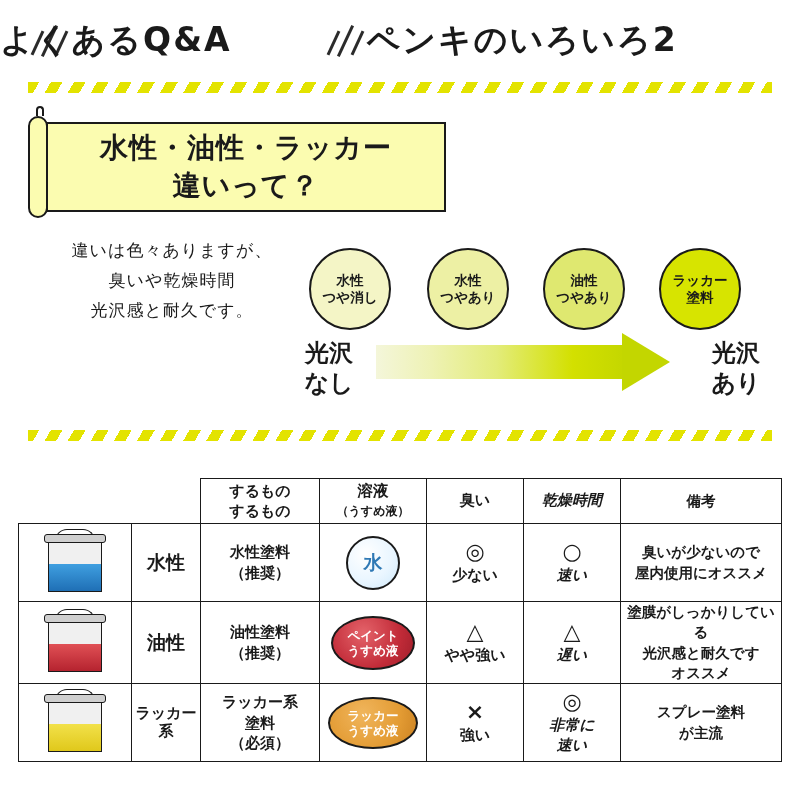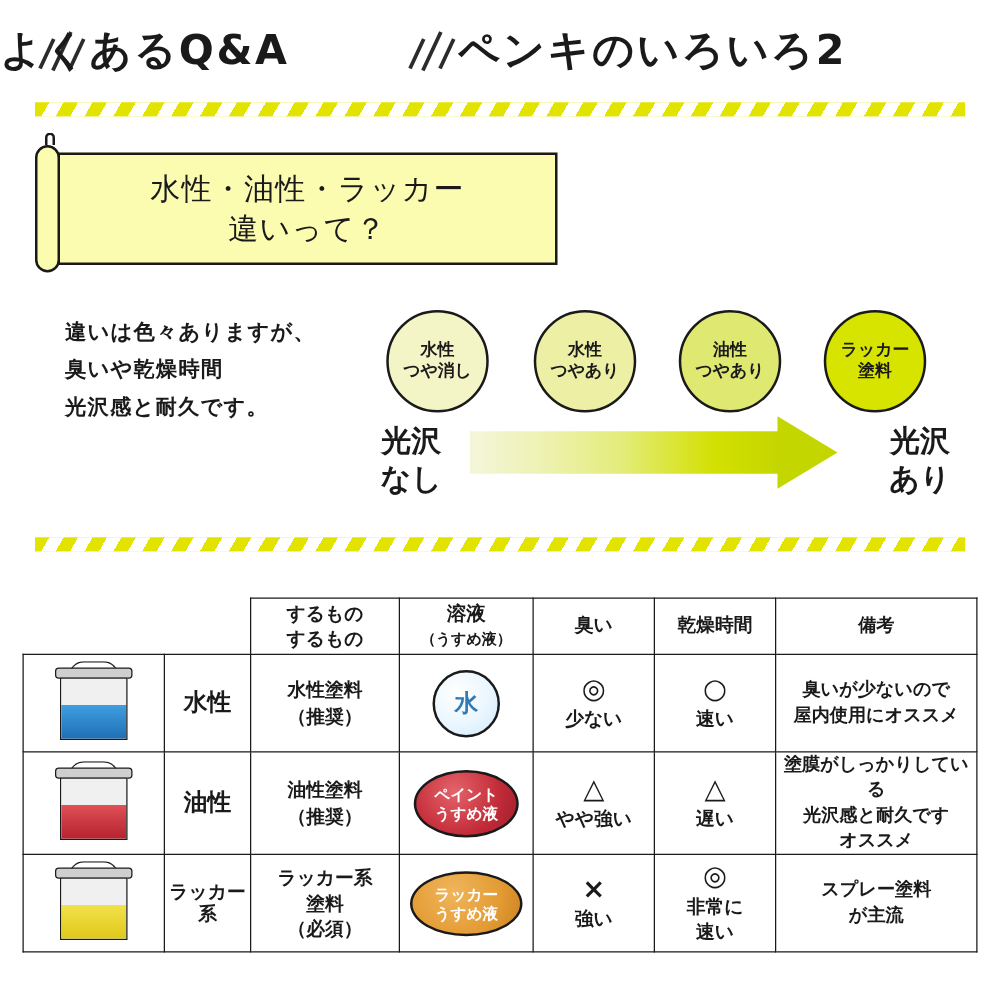--- a/index.html
+++ b/index.html
@@ -48,38 +48,38 @@
   .stripe.mid{top:430px;}
 
   
   .scroll-wrap{position:absolute;left:28px;top:122px;width:420px;height:92px;}
   .scroll-box{
     position:absolute;left:18px;top:0;width:400px;height:90px;
     background:#fbfcb0;border:2px solid #1a1a1a;box-sizing:border-box;
     display:flex;align-items:center;justify-content:center;
   }
   .scroll-text{
-    text-align:center;font-size:24px;font-weight:normal;line-height:1.35;
+    text-align:center;font-size:28px;font-weight:bold;line-height:1.35;
     letter-spacing:1px;
   }
   .scroll-rod{
     position:absolute;left:0;top:-6px;width:20px;height:102px;
     background:#fbfcb0;border:2px solid #1a1a1a;border-radius:10px;
     box-sizing:border-box;
   }
   .scroll-knob{
     position:absolute;left:6px;top:-12px;width:8px;height:10px;
     border:2px solid #1a1a1a;border-bottom:none;border-radius:4px 4px 0 0;
     box-sizing:border-box;background:#fff;
   }
 
   
   .explain{
-    position:absolute;left:52px;top:252px;width:240px;
-    text-align:left;font-size:17px;font-weight:bold;line-height:1.75;
+    position:absolute;left:52px;top:236px;width:240px;
+    text-align:center;font-size:17px;font-weight:normal;line-height:1.75;
     letter-spacing:1px;
   }
 
   
   .circle{
     position:absolute;width:82px;height:82px;border-radius:50%;
     border:2px solid #1a1a1a;
     display:flex;align-items:center;justify-content:center;
     text-align:center;font-size:13.5px;font-weight:bold;line-height:1.25;
     box-sizing:border-box;
@@ -121,21 +121,21 @@
   .hdr{height:44px;font-size:15.5px;line-height:1.2;background:#fff;}
   .hdr small{font-size:12px;font-weight:bold;}
   .no-border{border:none !important;background:transparent;}
   .row{height:78px;}
   .col-can{width:112px;}
   .col-type{width:68px;font-size:19px;line-height:1.15;}
   .col-type.small{font-size:15px;}
   .col-paint{width:118px;font-size:15px;line-height:1.35;}
   .col-sol{width:106px;}
   .col-smell{width:96px;font-size:15px;line-height:1.3;margin-left:24px;}
-  .col-dry{width:96px;font-size:15px;line-height:1.3;}
+  .col-dry{width:96px;font-size:15px;line-height:1.3;font-style:italic;}
   .col-note{font-size:14.5px;line-height:1.4;}
   .mark{font-size:22px;display:block;line-height:1.1;margin-bottom:2px;}
 
   
   .bubble{
     display:inline-block;border:2px solid #1a1a1a;border-radius:50%;
     box-sizing:border-box;font-weight:bold;color:#fff;
     display:flex;align-items:center;justify-content:center;
     text-align:center;
   }

